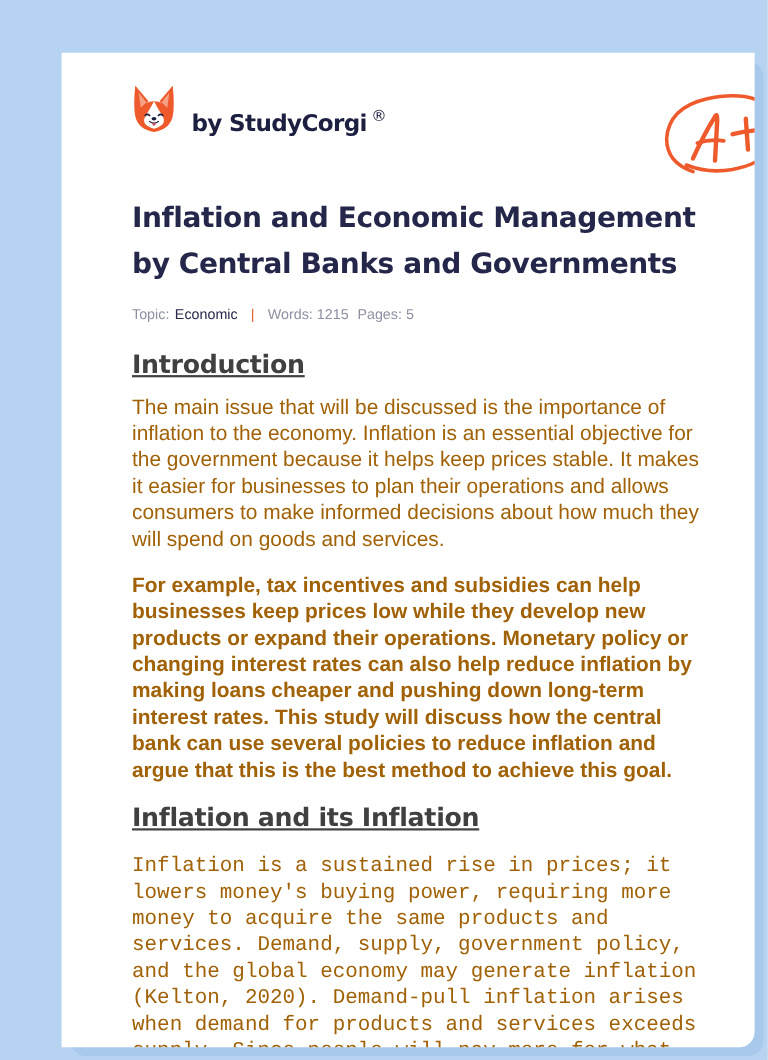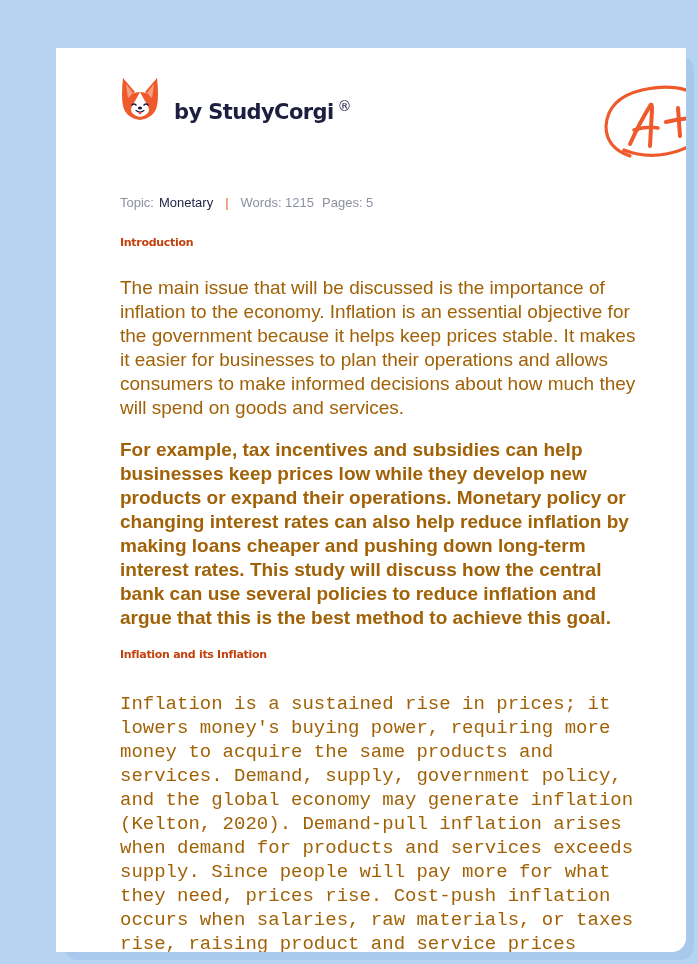--- a/index.html
+++ b/index.html
@@ -108,23 +108,24 @@
     color: #e5602e;
     margin: 0 12px 0 12px;
   }
   .meta .pages {
     margin-left: 8px;
   }
   .section-heading {
     margin: 0;
     font-family: "DejaVu Sans", sans-serif;
     font-weight: bold;
-    font-size: 11px;
-    color: #c2410c;
+    font-size: 23px;
+    color: #404040;
     letter-spacing: -0.3px;
+    text-decoration: underline;
   }
   .h-intro {
     margin-top: 24px;
     height: 28px;
   }
   .h-importance {
     margin-top: 18px;
     height: 28px;
   }
   .para {
@@ -178,24 +179,25 @@
 
       <path d="M30 62 Q40 40 50 24 Q52 20 52 28 L50 64" stroke="#ee5a2c" stroke-width="4" fill="none" stroke-linecap="round" stroke-linejoin="round"></path>
       <path d="M34 48 Q46 44 58 46" stroke="#ee5a2c" stroke-width="3.5" fill="none" stroke-linecap="round"></path>
 
       <path d="M66 40 Q78 37 92 36" stroke="#ee5a2c" stroke-width="4" fill="none" stroke-linecap="round"></path>
       <path d="M78 26 L80 54" stroke="#ee5a2c" stroke-width="4" fill="none" stroke-linecap="round"></path>
     </svg>
   </div>
 
   <div class="content">
+    <h1 class="title">Inflation and Economic Management by Central Banks and Governments</h1>
 
     <div class="meta">
       <span>Topic:</span>
-      <span class="topic-value">Monetary</span>
+      <span class="topic-value">Economic</span>
       <span class="sep">|</span>
       <span>Words: 1215</span>
       <span class="pages">Pages: 5</span>
     </div>
 
     <h2 class="section-heading h-intro">Introduction</h2>
     <p class="para p1">The main issue that will be discussed is the importance of inflation to the economy. Inflation is an essential objective for the government because it helps keep prices stable. It makes it easier for businesses to plan their operations and allows consumers to make informed decisions about how much they will spend on goods and services.</p>
     <p class="para p2">For example, tax incentives and subsidies can help businesses keep prices low while they develop new products or expand their operations. Monetary policy or changing interest rates can also help reduce inflation by making loans cheaper and pushing down long-term interest rates. This study will discuss how the central bank can use several policies to reduce inflation and argue that this is the best method to achieve this goal.</p>
 
     <h2 class="section-heading h-importance">Inflation and its Inflation</h2>

